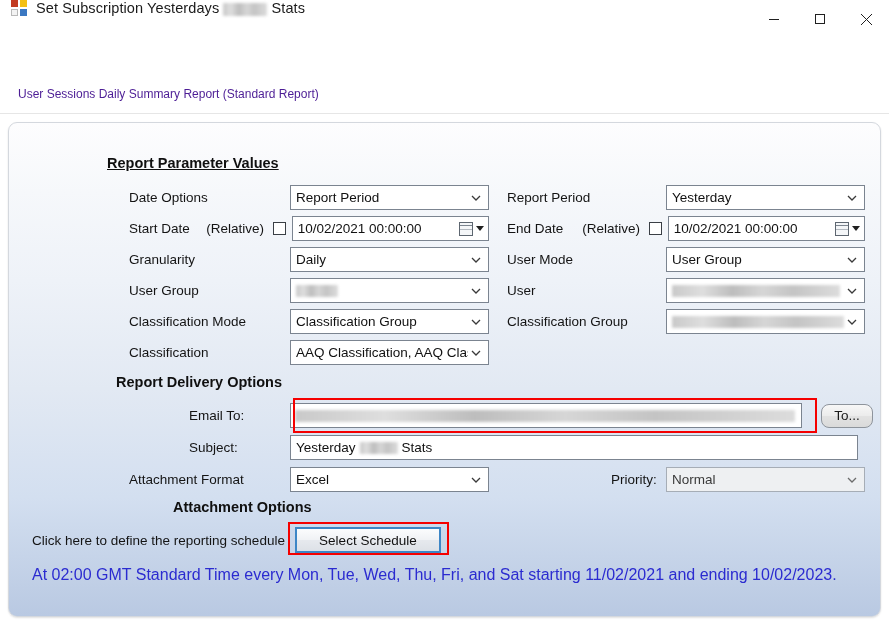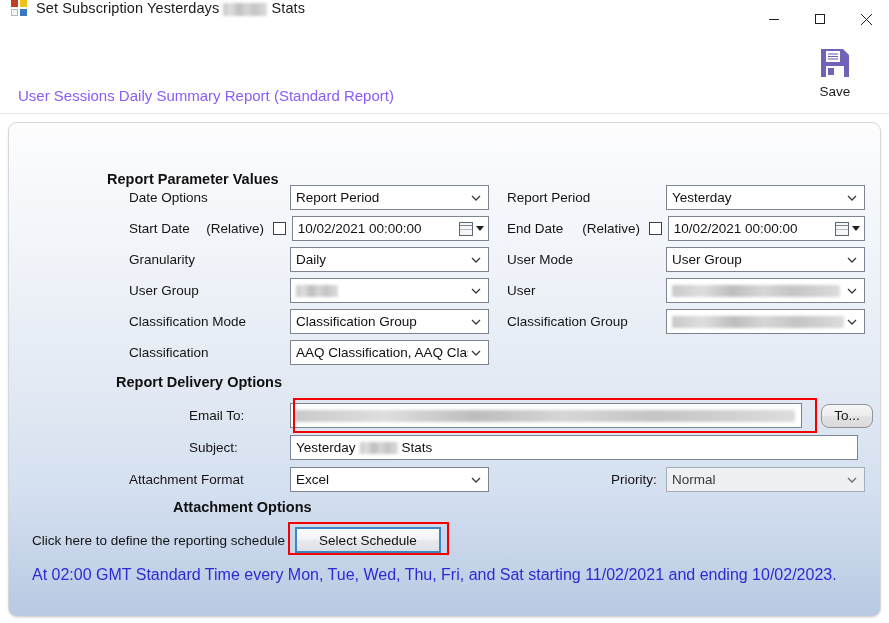--- a/index.html
+++ b/index.html
@@ -66,22 +66,22 @@
   .subheader {
     height: 76px;
     position: relative;
     background: #ffffff;
     border-bottom: 1px solid #e6e6e6;
     flex: 0 0 auto;
   }
   .report-name {
     position: absolute;
     left: 18px; top: 49px;
-    font-size: 15px;
-    color: #8b5cf6;
+    font-size: 12px;
+    color: #4c1d95;
   }
   .save-btn {
     position: absolute;
     right: 22px; top: 5px;
     width: 64px;
     text-align: center;
     cursor: default;
   }
   .save-icon { margin: 0 auto; width: 40px; height: 40px; }
   .save-label {
@@ -253,40 +253,26 @@
         <svg width="13" height="13" viewBox="0 0 13 13">
             <line x1="1" y1="1" x2="12" y2="12" stroke="#202020" stroke-width="1"></line>
             <line x1="12" y1="1" x2="1" y2="12" stroke="#202020" stroke-width="1"></line>
           </svg>
       </div>
     </div>
   </div>
 
   <div class="subheader">
     <div class="report-name">User Sessions Daily Summary Report (Standard Report)</div>
-    <div class="save-btn">
-      <div class="save-icon">
-        <svg width="40" height="40" viewBox="0 0 40 40">
-          <path d="M6 6 h22 l6 6 v22 H6 Z" fill="#7161b8"></path>
-          <rect x="11" y="8" width="14" height="11" fill="#ffffff"></rect>
-          <line x1="13" y1="11" x2="23" y2="11" stroke="#7161b8" stroke-width="1.1"></line>
-          <line x1="13" y1="13.5" x2="23" y2="13.5" stroke="#7161b8" stroke-width="1.1"></line>
-          <line x1="13" y1="16" x2="23" y2="16" stroke="#7161b8" stroke-width="1.1"></line>
-          <rect x="11" y="23" width="18" height="11" fill="#ffffff"></rect>
-          <rect x="13" y="25" width="6" height="7" fill="#7161b8"></rect>
-        </svg>
-      </div>
-      <div class="save-label">Save</div>
-    </div>
   </div>
 
   <div class="body-area">
     <div class="panel">
 
-      <div class="section-title" style="left:98px; top:48px;">Report Parameter Values</div>
+      <div class="section-title" style="left:98px; top:32px;text-decoration:underline;">Report Parameter Values</div>
 
       <div class="row" style="left:120px; top:62px; width:360px;">
         <div class="lbl" style="width:155px;">Date Options</div>
         <div class="ctl" style="width:199px; margin-left:6px;">
           <span class="val">Report Period</span>
           <span class="chev">
             <svg width="12" height="12" viewBox="0 0 12 12">
                 <polyline points="2,4 6,8 10,4" fill="none" stroke="#3a3a3a" stroke-width="1.3"></polyline>
               </svg>
           </span>

